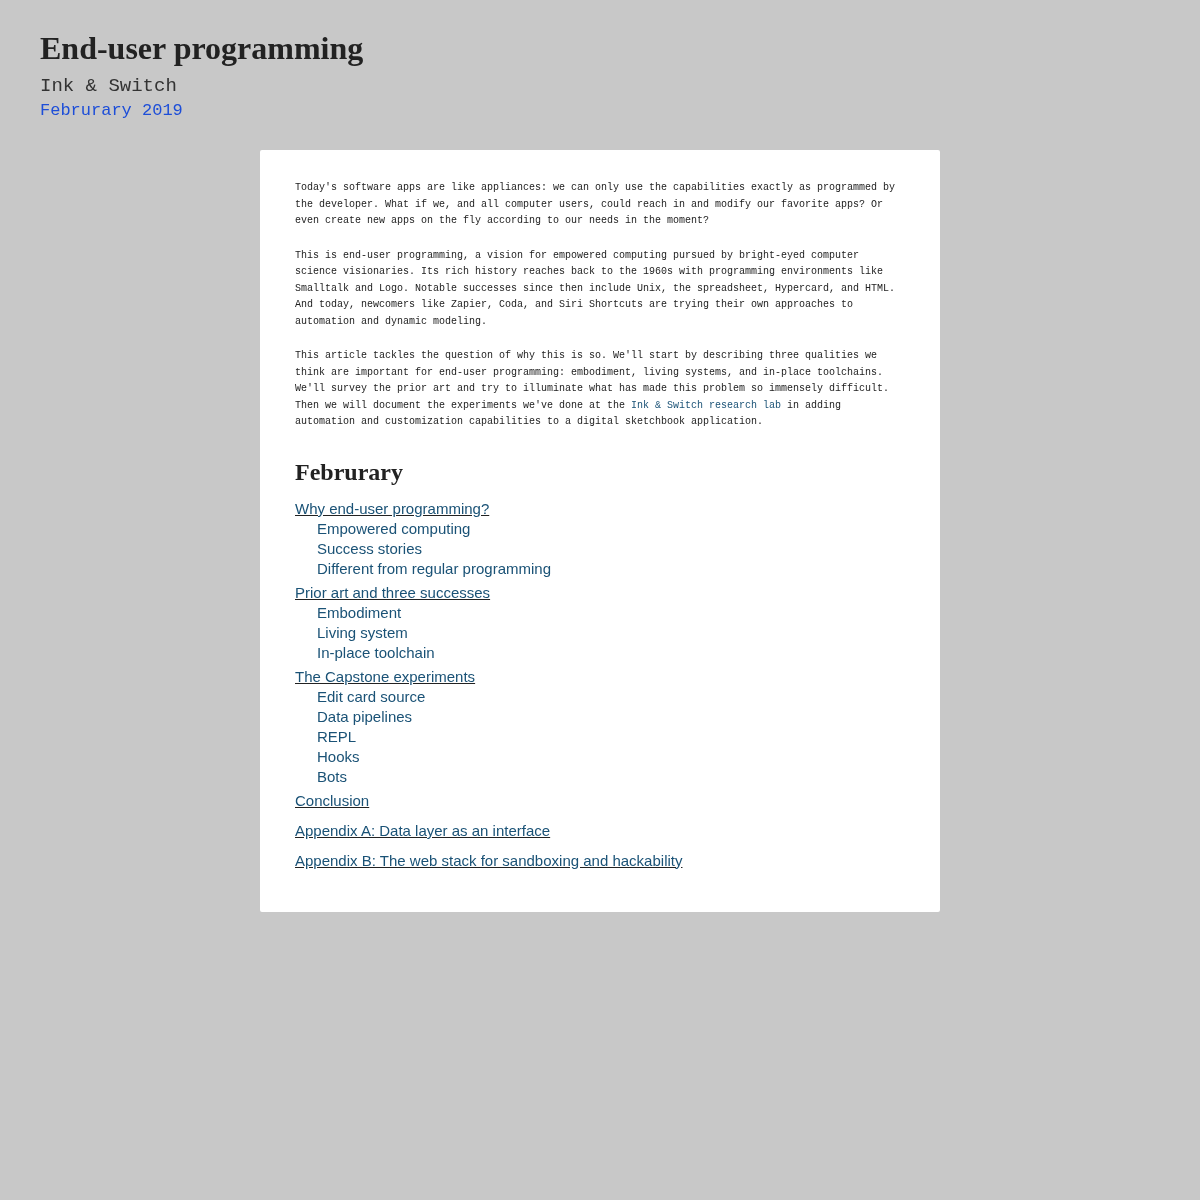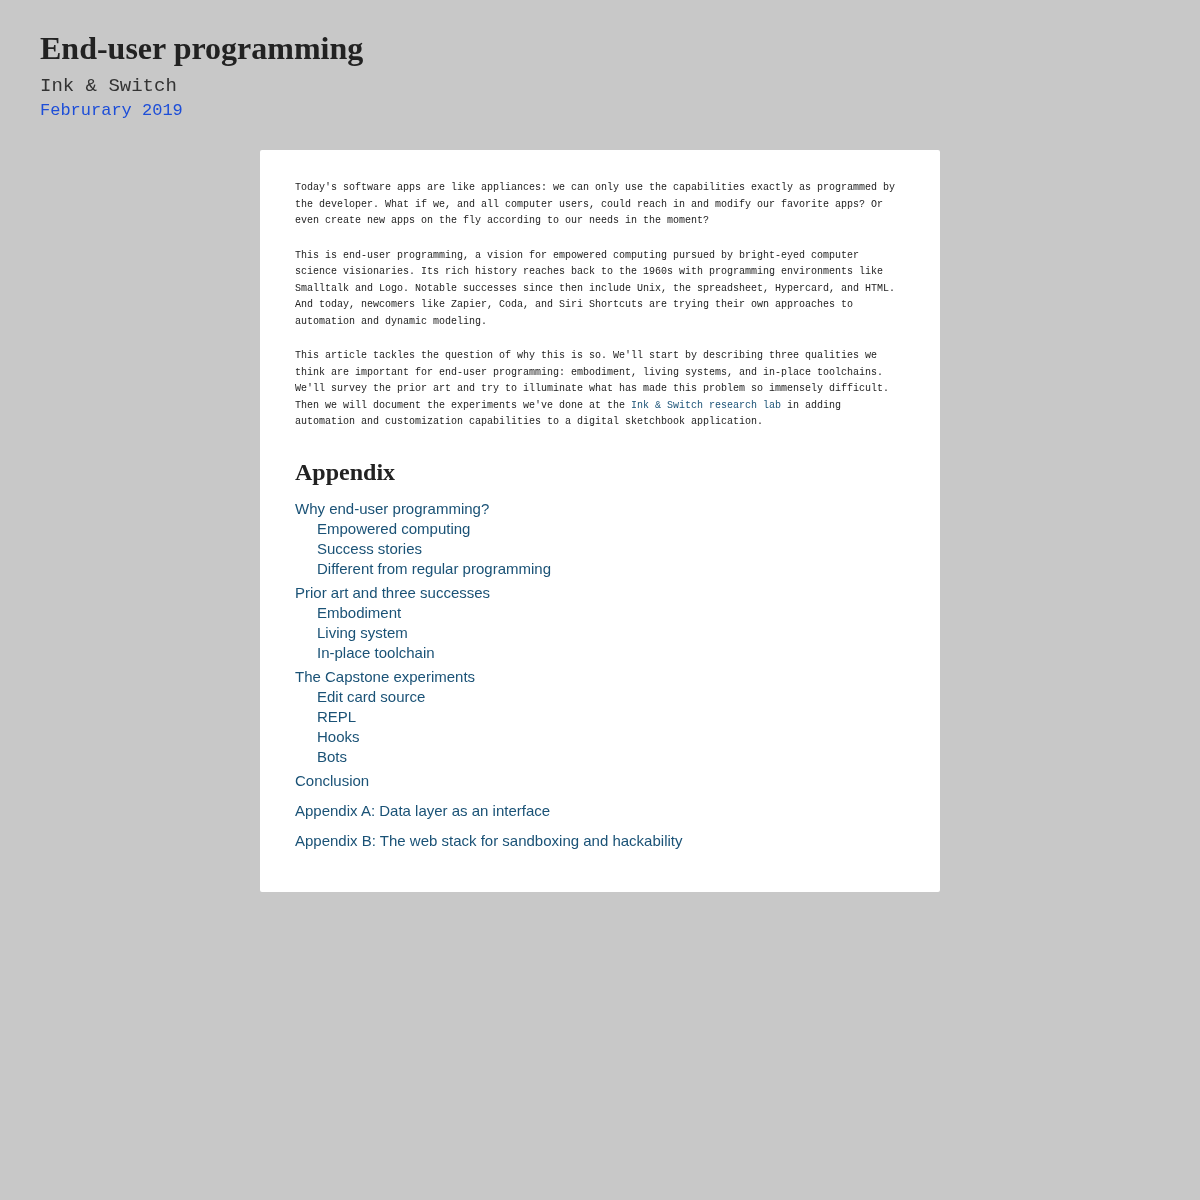--- a/index.html
+++ b/index.html
@@ -87,20 +87,21 @@
     .contents-list a {
       color: #1a5276;
       text-decoration: none;
       font-size: 15px;
       font-family: Arial, sans-serif;
     }
 
     .contents-top-item {
       margin-top: 12px;
       margin-bottom: 2px;
+      text-decoration: underline;
     }
 
     .contents-sub-item {
       margin-left: 22px;
       margin-bottom: 2px;
     }
 
     .section-gap {
       margin-top: 6px;
     }
@@ -120,21 +121,21 @@
 
   <p class="intro-text">This is end-user programming, a vision for empowered computing pursued by bright-eyed computer science visionaries. Its rich history reaches back to the 1960s with programming environments like Smalltalk and Logo. Notable successes since then include Unix, the spreadsheet, Hypercard, and HTML. And today, newcomers like Zapier, Coda, and Siri Shortcuts are trying their own approaches to automation and dynamic modeling.</p>
 
 
   <p class="intro-text">
     <span>This article tackles the question of why this is so. We'll start by describing three qualities we think are important for end-user programming: embodiment, living systems, and in-place toolchains. We'll survey the prior art and try to illuminate what has made this problem so immensely difficult. Then we will document the experiments we've done at the </span><a href="#">Ink &amp; Switch research lab</a><span> in adding automation and customization capabilities to a digital sketchbook application.</span>
   </p>
 
 
   <div class="contents-section">
-    <h2 class="contents-title">Appendix</h2>
+    <h2 class="contents-title">Februrary</h2>
 
     <ul class="contents-list">
 
       <li class="contents-top-item">
         <a href="#">Why end-user programming?</a>
       </li>
       <li class="contents-sub-item">
         <a href="#">Empowered computing</a>
       </li>
       <li class="contents-sub-item">
@@ -157,20 +158,23 @@
         <a href="#">In-place toolchain</a>
       </li>
 
       <li class="contents-top-item section-gap">
         <a href="#">The Capstone experiments</a>
       </li>
       <li class="contents-sub-item">
         <a href="#">Edit card source</a>
       </li>
       <li class="contents-sub-item">
+        <a href="#">Data pipelines</a>
+      </li>
+      <li class="contents-sub-item">
         <a href="#">REPL</a>
       </li>
       <li class="contents-sub-item">
         <a href="#">Hooks</a>
       </li>
       <li class="contents-sub-item">
         <a href="#">Bots</a>
       </li>
 
       <li class="contents-top-item section-gap">

